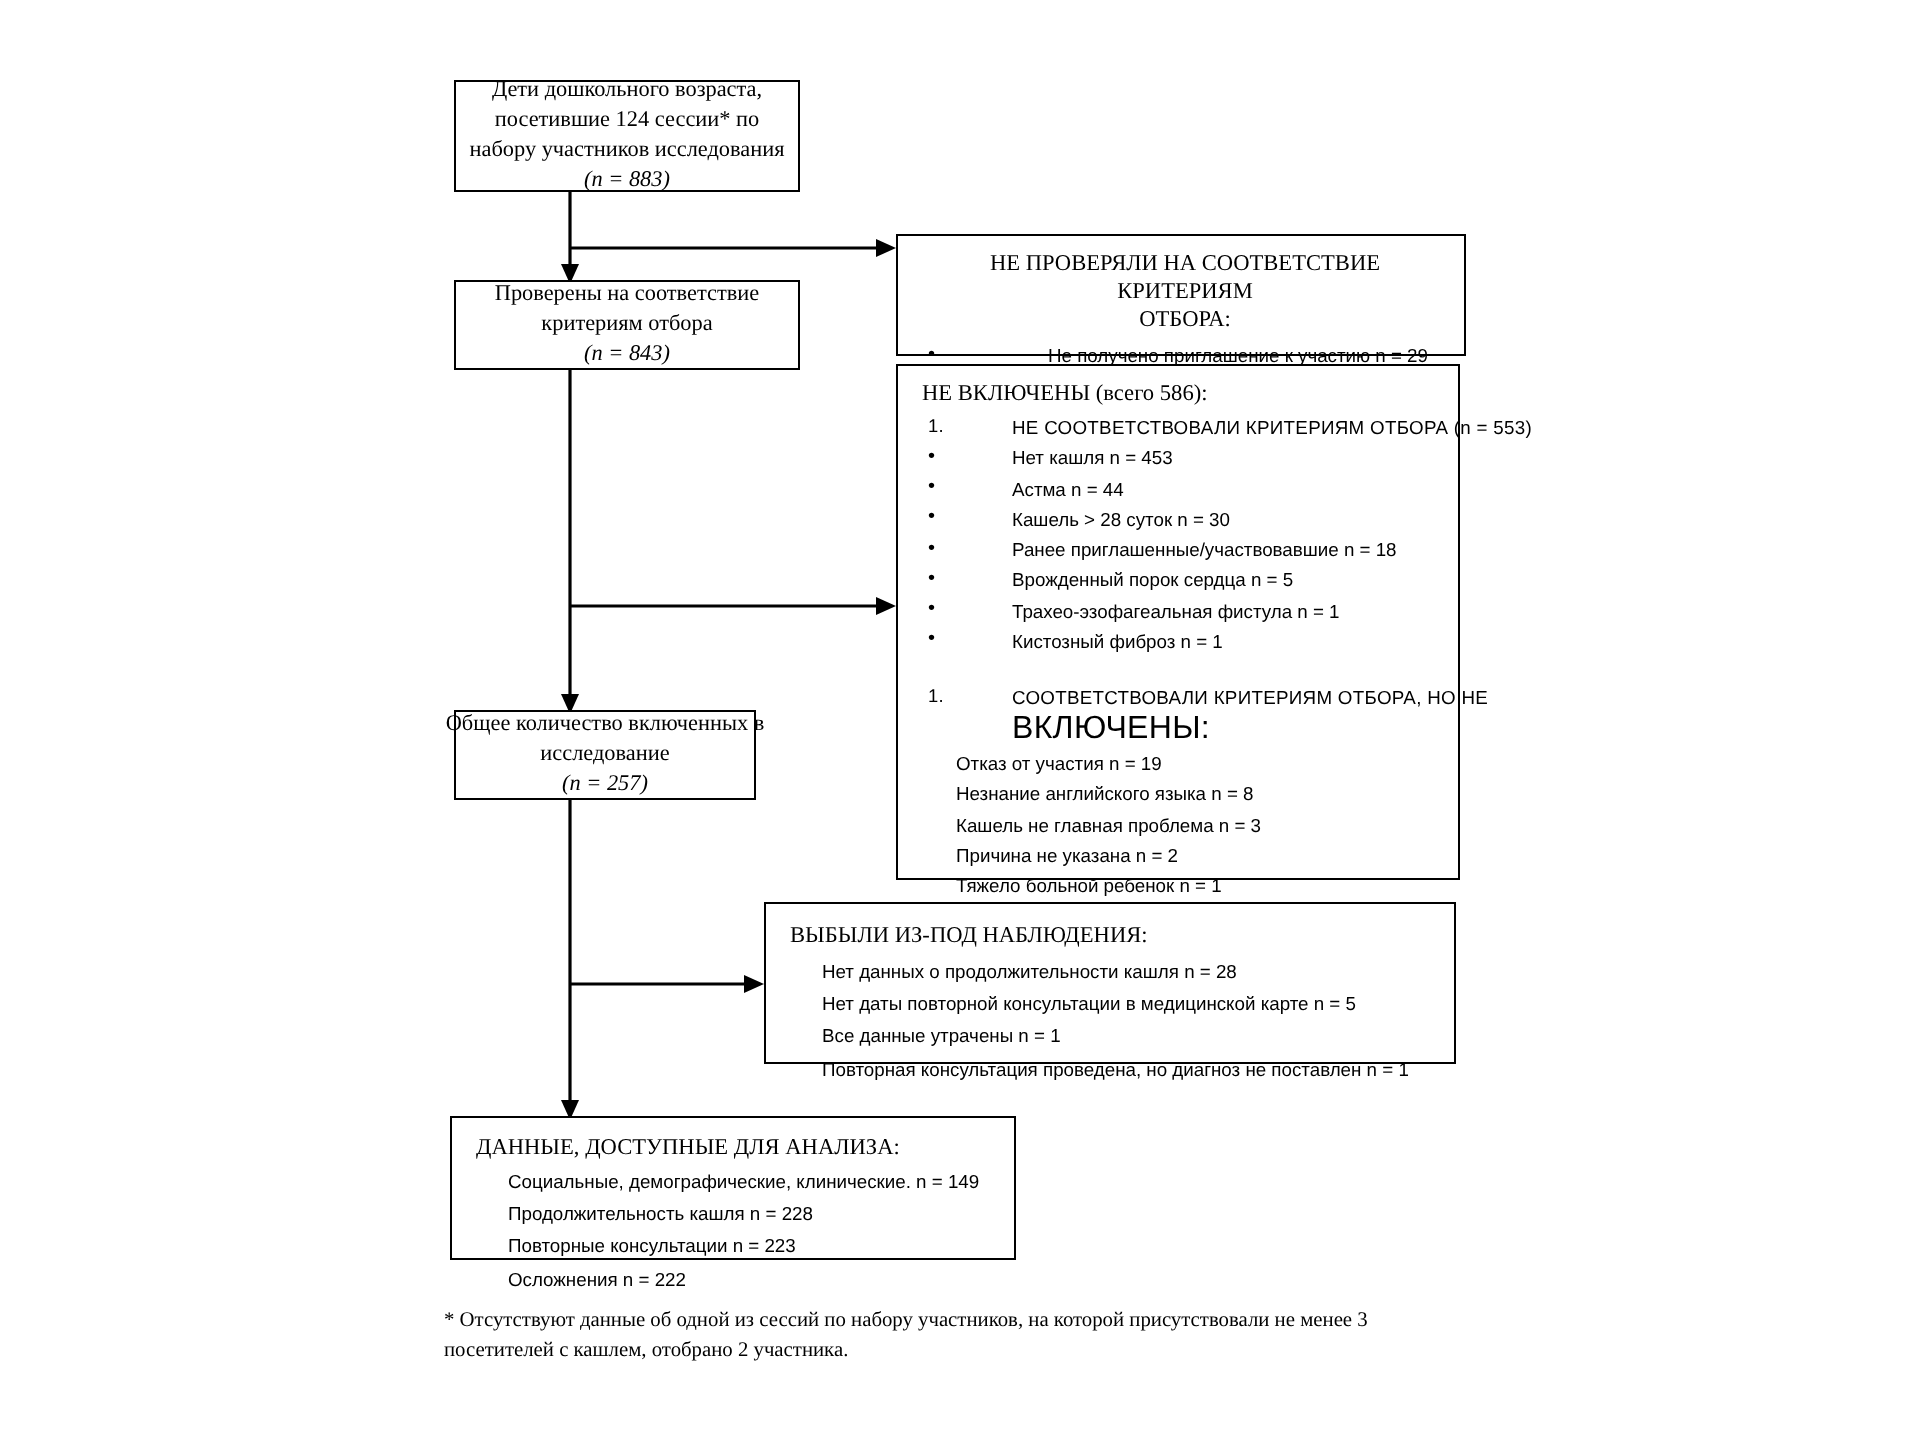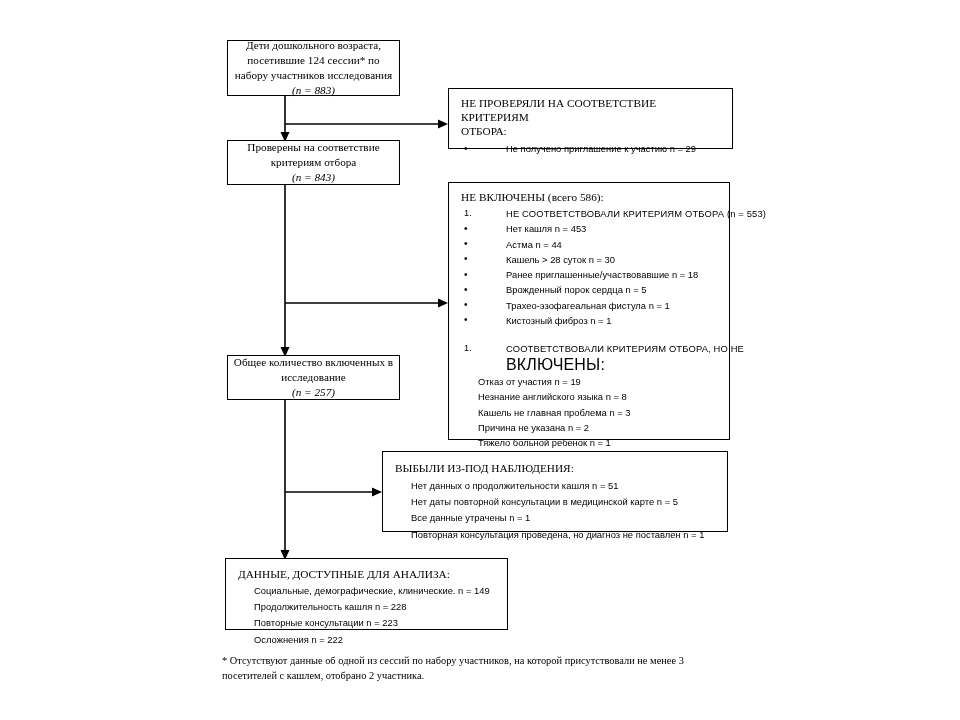--- a/index.html
+++ b/index.html
@@ -145,27 +145,27 @@
     <span class="ln">набору участников  исследования</span>
     <span class="ln ital">(n = 883)</span>
   </div>
 
   <div class="box serif-box" style="left:227px; top:140px; width:173px; height:45px;">
     <span class="ln">Проверены на соответствие</span>
     <span class="ln">критериям отбора</span>
     <span class="ln ital">(n = 843)</span>
   </div>
 
-  <div class="box serif-box" style="left:227px; top:355px; width:173px; height:45px;">
+  <div class="box serif-box" style="left:227px; top:355px; width:151px; height:45px;">
     <span class="ln">Общее количество  включенных в</span>
     <span class="ln">исследование</span>
     <span class="ln ital">(n = 257)</span>
   </div>
 
-  <div class="box excl-box" style="left:448px; top:88px; width:285px; height:61px; padding-top:7px;">
+  <div class="box excl-box" style="left:448px; top:117px; width:285px; height:61px; padding-top:7px;text-align:center;">
     <div class="hdr">
       <div>НЕ ПРОВЕРЯЛИ НА СООТВЕТСТВИЕ КРИТЕРИЯМ</div>
       <div>ОТБОРА:</div>
     </div>
     <ul class="blist" style="margin-top:3px;">
       <li class="bullet">Не получено приглашение к участию n = 29</li>
     </ul>
   </div>
 
   <div class="box excl-box" style="left:448px; top:182px; width:282px; height:258px; padding-top:7px;">
@@ -188,21 +188,21 @@
       <li class="plain">Незнание английского  языка n = 8</li>
       <li class="plain">Кашель не главная проблема n = 3</li>
       <li class="plain">Причина не указана n = 2</li>
       <li class="plain">Тяжело больной ребенок n = 1</li>
     </ul>
   </div>
 
   <div class="box excl-box" style="left:382px; top:451px; width:346px; height:81px; padding-top:9px;">
     <div class="hdr">ВЫБЫЛИ ИЗ-ПОД НАБЛЮДЕНИЯ:</div>
     <ul class="simple-list" style="margin-top:3px; padding-left:11px;">
-      <li>Нет данных о продолжительности  кашля n = 51</li>
+      <li>Нет данных о продолжительности  кашля n = 28</li>
       <li>Нет даты повторной  консультации в медицинской  карте n = 5</li>
       <li>Все данные утрачены n = 1</li>
       <li>Повторная  консультация проведена, но диагноз  не поставлен n = 1</li>
     </ul>
   </div>
 
   <div class="box excl-box" style="left:225px; top:558px; width:283px; height:72px; padding-top:8px;">
     <div class="hdr">ДАННЫЕ, ДОСТУПНЫЕ ДЛЯ АНАЛИЗА:</div>
     <ul class="simple-list" style="margin-top:2px; padding-left:11px;">
       <li>Социальные, демографические, клинические. n = 149</li>

